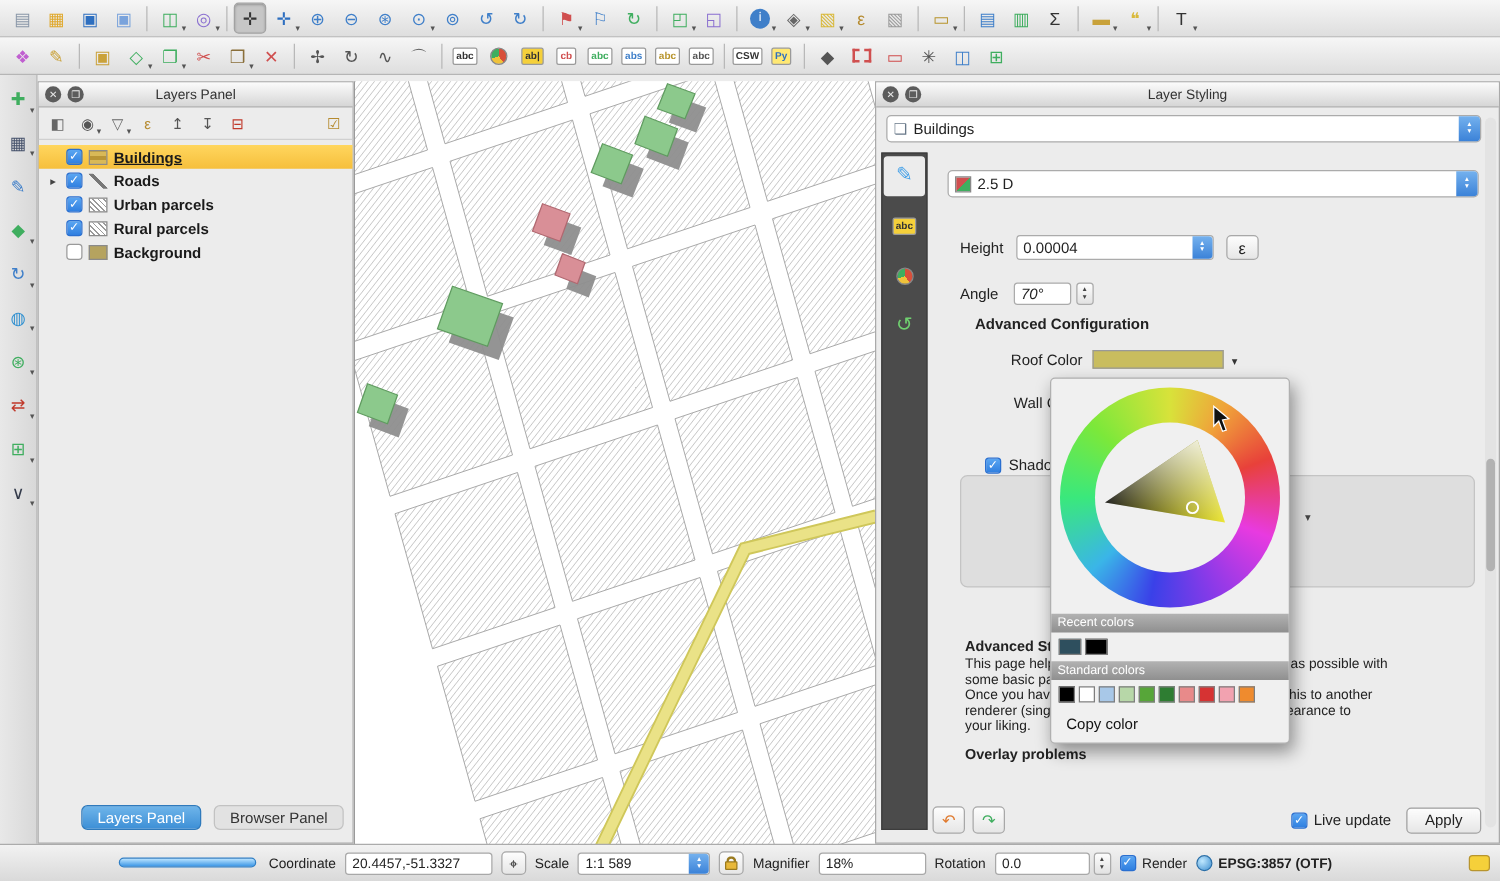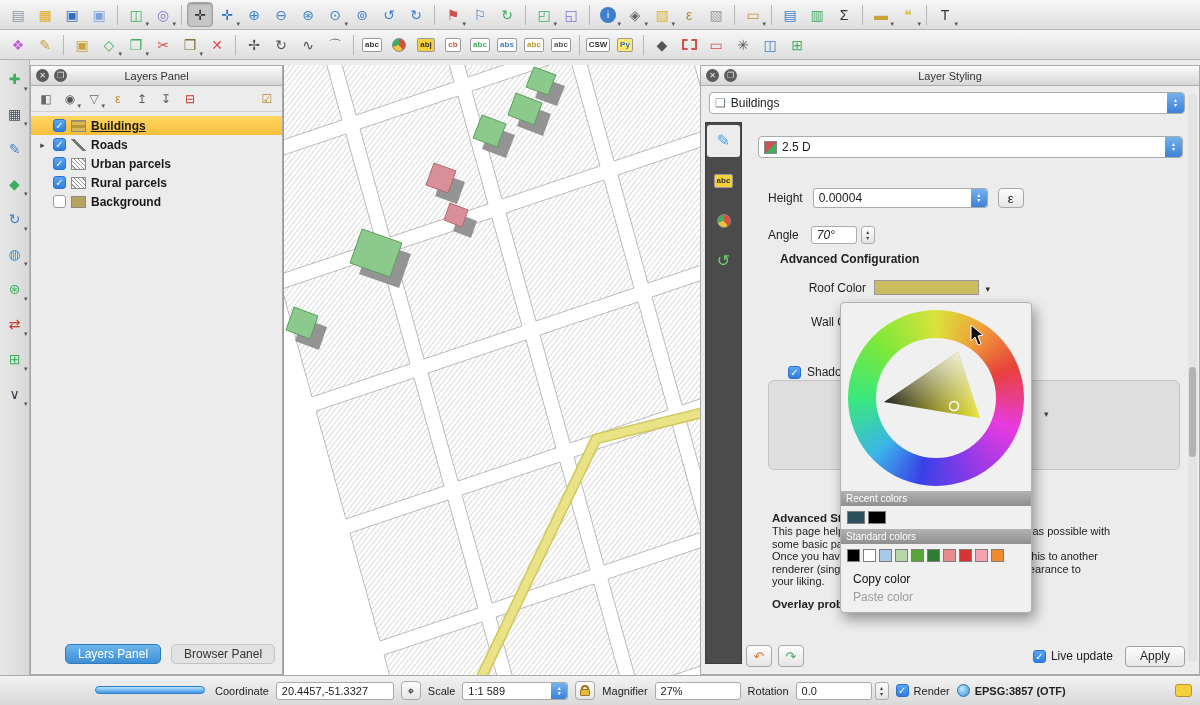--- a/index.html
+++ b/index.html
@@ -572,21 +572,21 @@
         <span>2.5 D</span>
         <span class="combo-btn">
           <span>▴</span>
           <span>▾</span>
         </span>
       </div>
     </div>
 
     <div class="abs" style="left:10px;top:66px;display:flex;align-items:center;gap:10px;">
       <span class="field-label">Height</span>
-      <div class="text-field" style="width:175px;padding-right:20px;">
+      <div class="text-field" style="width:158px;padding-right:20px;">
         <span>0.00004</span>
         <span class="combo-btn" style="width:16px;">
           <span>▴</span>
           <span>▾</span>
         </span>
       </div>
       <div class="small-btn">ε</div>
     </div>
 
     <div class="abs" style="left:10px;top:104px;display:flex;align-items:center;gap:12px;">
@@ -691,21 +691,20 @@
       <span class="swatch small" style="background: rgb(183, 215, 168);"></span>
       <span class="swatch small" style="background: rgb(87, 166, 57);"></span>
       <span class="swatch small" style="background: rgb(46, 125, 50);"></span>
       <span class="swatch small" style="background: rgb(232, 138, 138);"></span>
       <span class="swatch small" style="background: rgb(214, 51, 51);"></span>
       <span class="swatch small" style="background: rgb(242, 162, 176);"></span>
       <span class="swatch small" style="background: rgb(239, 139, 46);"></span>
     </div>
   <div id="picker-menu">
       <div class="menu-item">Copy color</div>
-      <div class="menu-item disabled">Paste color</div>
     </div>
 </div>
 
 <div id="status-bar">
   <div id="hscroll-thumb"></div>
   <span class="sb-label">Coordinate</span>
   <div class="sb-field" style="width:118px;">
     <span>20.4457,-51.3327</span>
   </div>
   <div class="sb-btn">
@@ -720,21 +719,21 @@
     </span>
   </div>
   <div class="lock-btn">
     <span class="lock">
         <span class="lock-shackle"></span>
         <span class="lock-body"></span>
       </span>
   </div>
   <span class="sb-label">Magnifier</span>
   <div class="sb-field" style="width:86px;">
-    <span>27%</span>
+    <span>18%</span>
   </div>
   <span class="sb-label">Rotation</span>
   <div class="sb-field" style="width:76px;">
     <span>0.0</span>
   </div>
   <div class="stepper" style="height:18px;margin-left:-4px;">
     <span>▴</span>
     <span>▾</span>
   </div>
   <span style="display:flex;align-items:center;gap:5px;">

